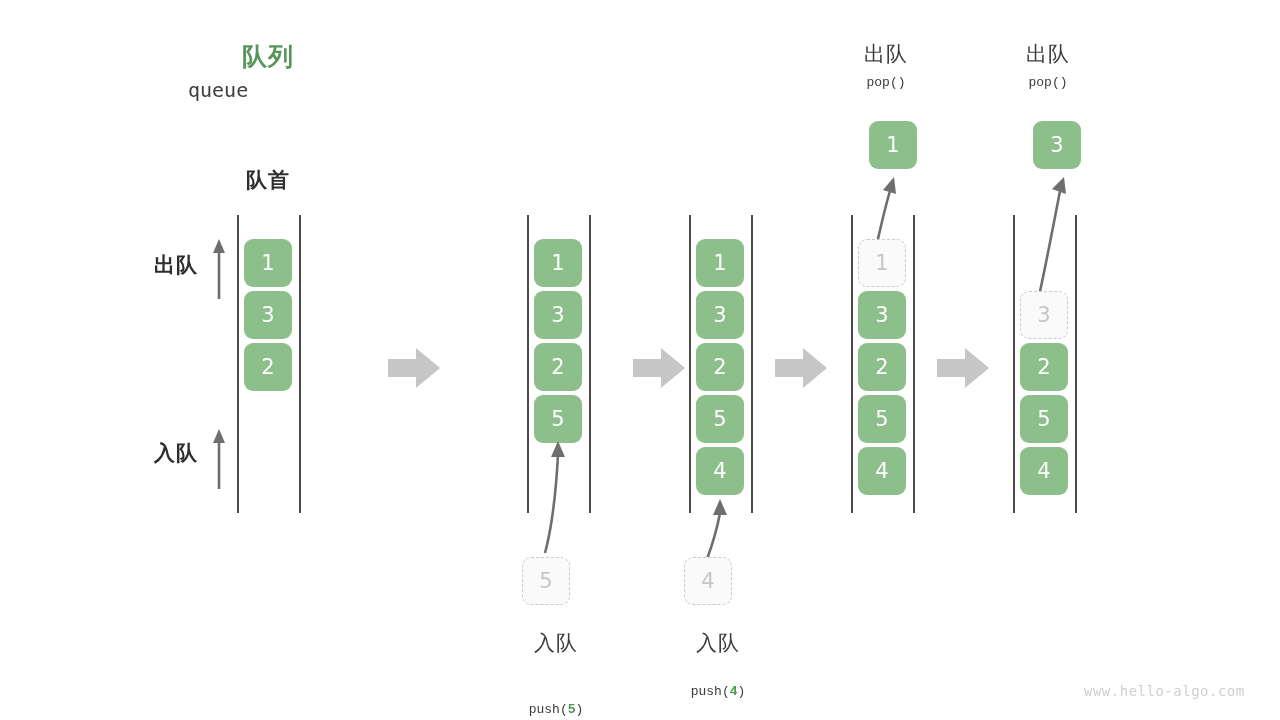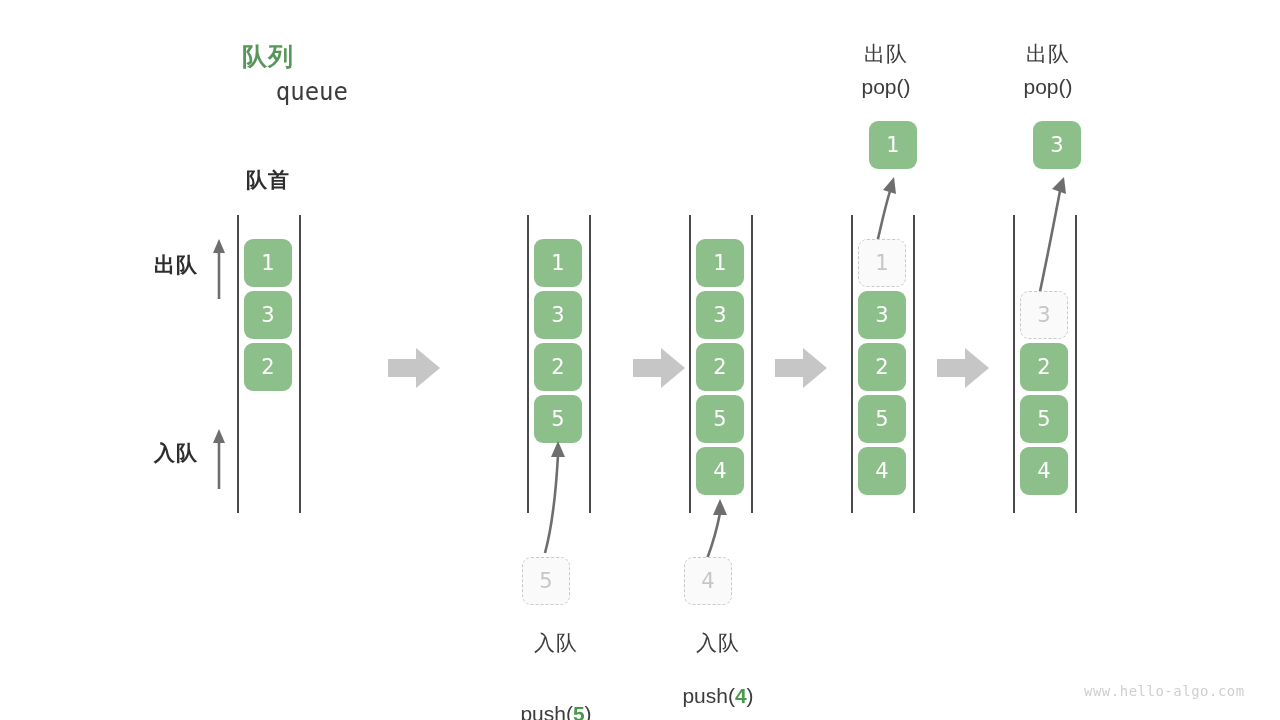--- a/index.html
+++ b/index.html
@@ -28,45 +28,45 @@
     font-family: "Liberation Sans", sans-serif;
     font-weight: bold;
     font-size: 25px;
     color: #579659;
     text-align: center;
     white-space: nowrap;
     letter-spacing: 1px;
   }
   .title-mono {
     font-family: "DejaVu Sans Mono", monospace;
-    font-size: 24px;
+    font-size: 20px;
     color: #3c3c3c;
-    text-align: right;
+    text-align: left;
     white-space: nowrap;
   }
   .label-bold {
     font-family: "Liberation Sans", sans-serif;
     font-weight: bold;
     font-size: 21px;
     color: #2e2e2e;
     text-align: center;
     white-space: nowrap;
     letter-spacing: 1px;
   }
   .op-cn {
     font-family: "Liberation Sans", sans-serif;
     font-size: 21px;
     color: #3c3c3c;
     text-align: center;
     white-space: nowrap;
     letter-spacing: 1px;
   }
   .op-mono {
-    font-family: Liberation Sans, sans-serif;
-    font-size: 21px;
+    font-family: Liberation Mono, monospace;
+    font-size: 13px;
     color: #3c3c3c;
     text-align: center;
     white-space: nowrap;
   }
   .op-mono .num { color: #4a9a4d; font-weight: bold; }
 
   .watermark {
     font-family: "DejaVu Sans Mono", monospace;
     font-size: 14px;
     color: #cfcfcf;

